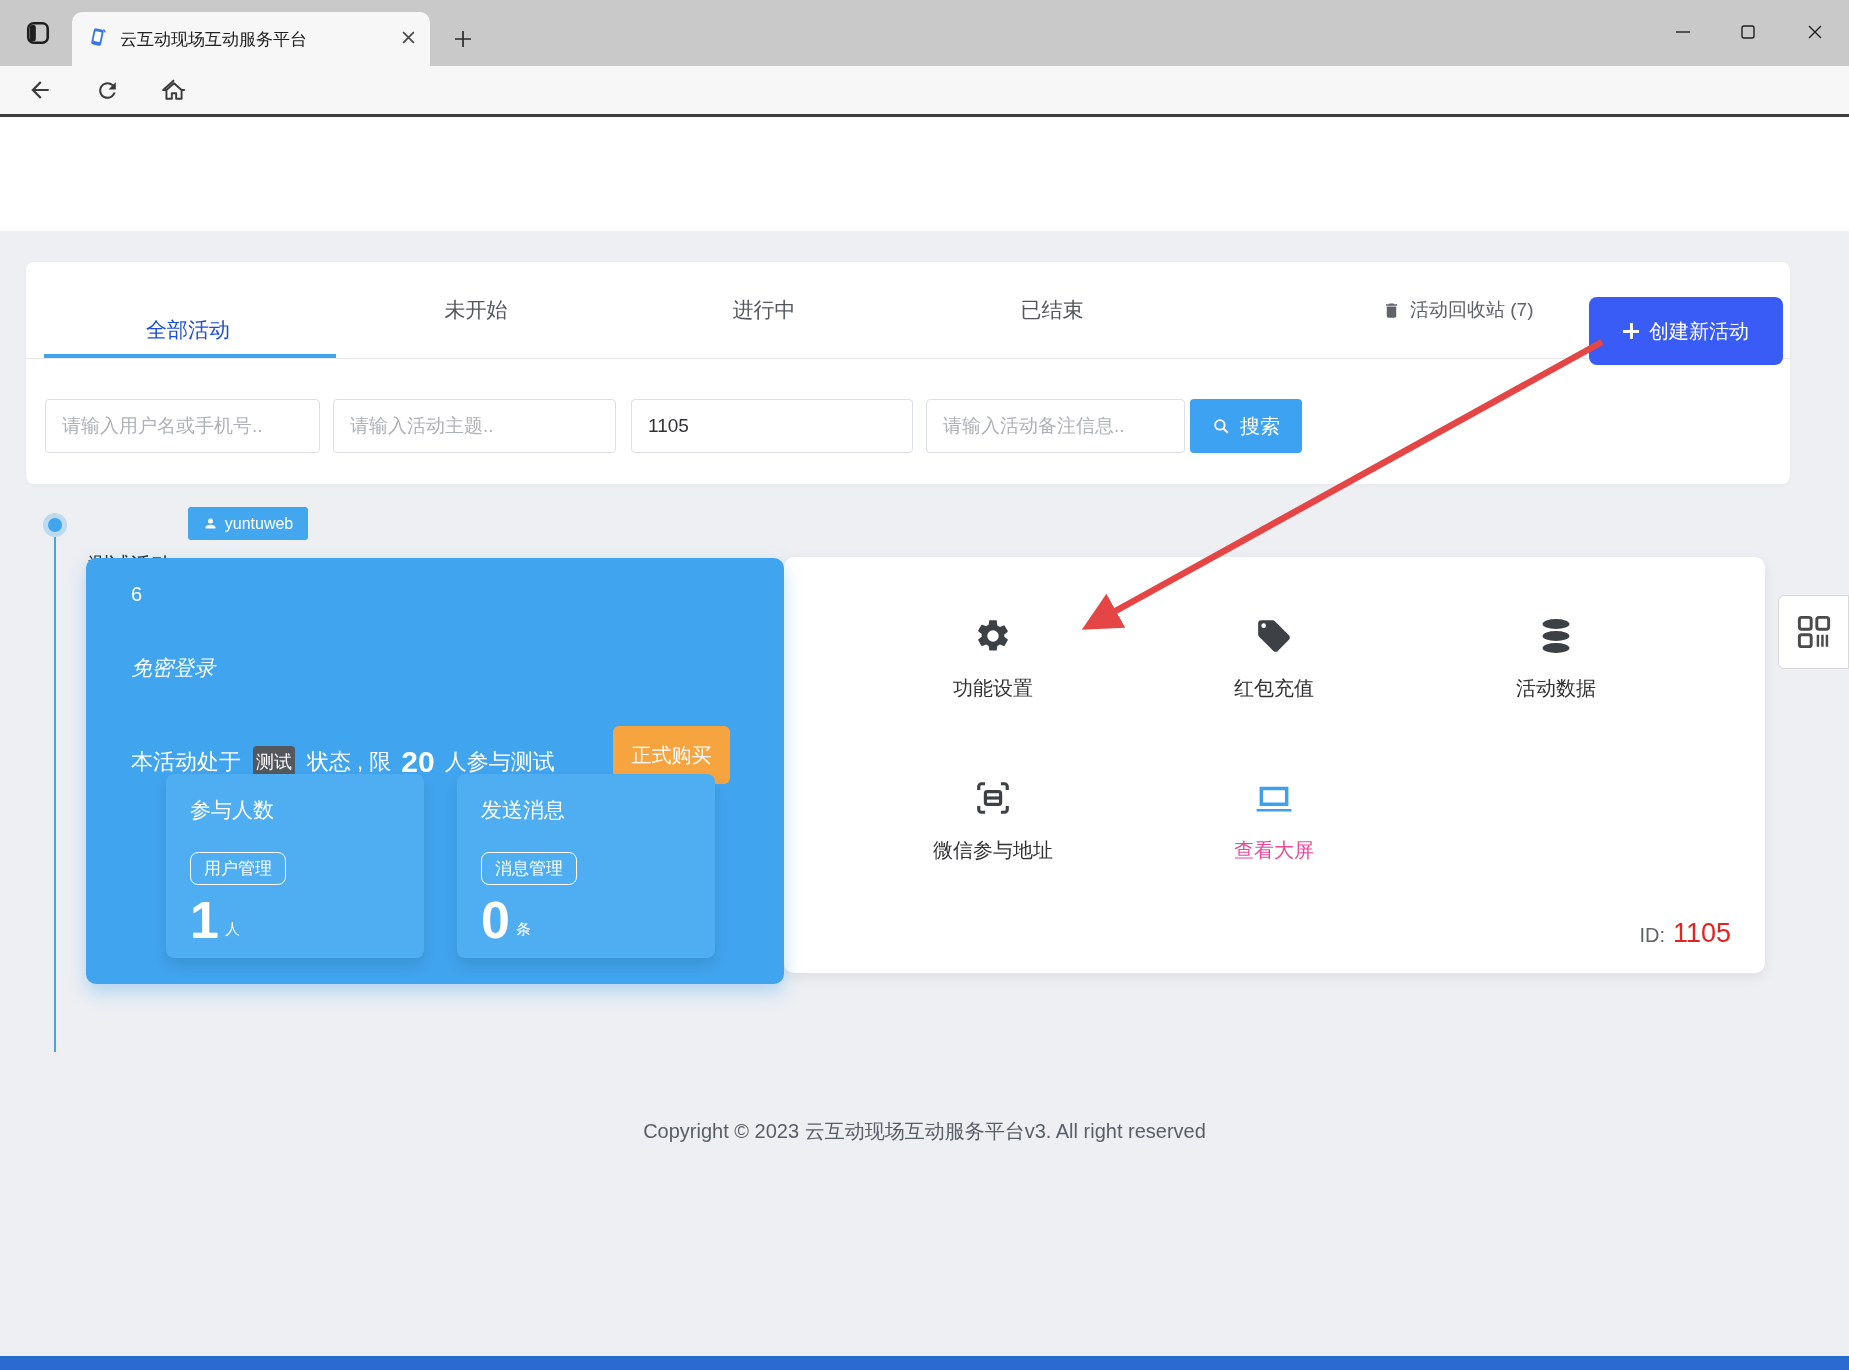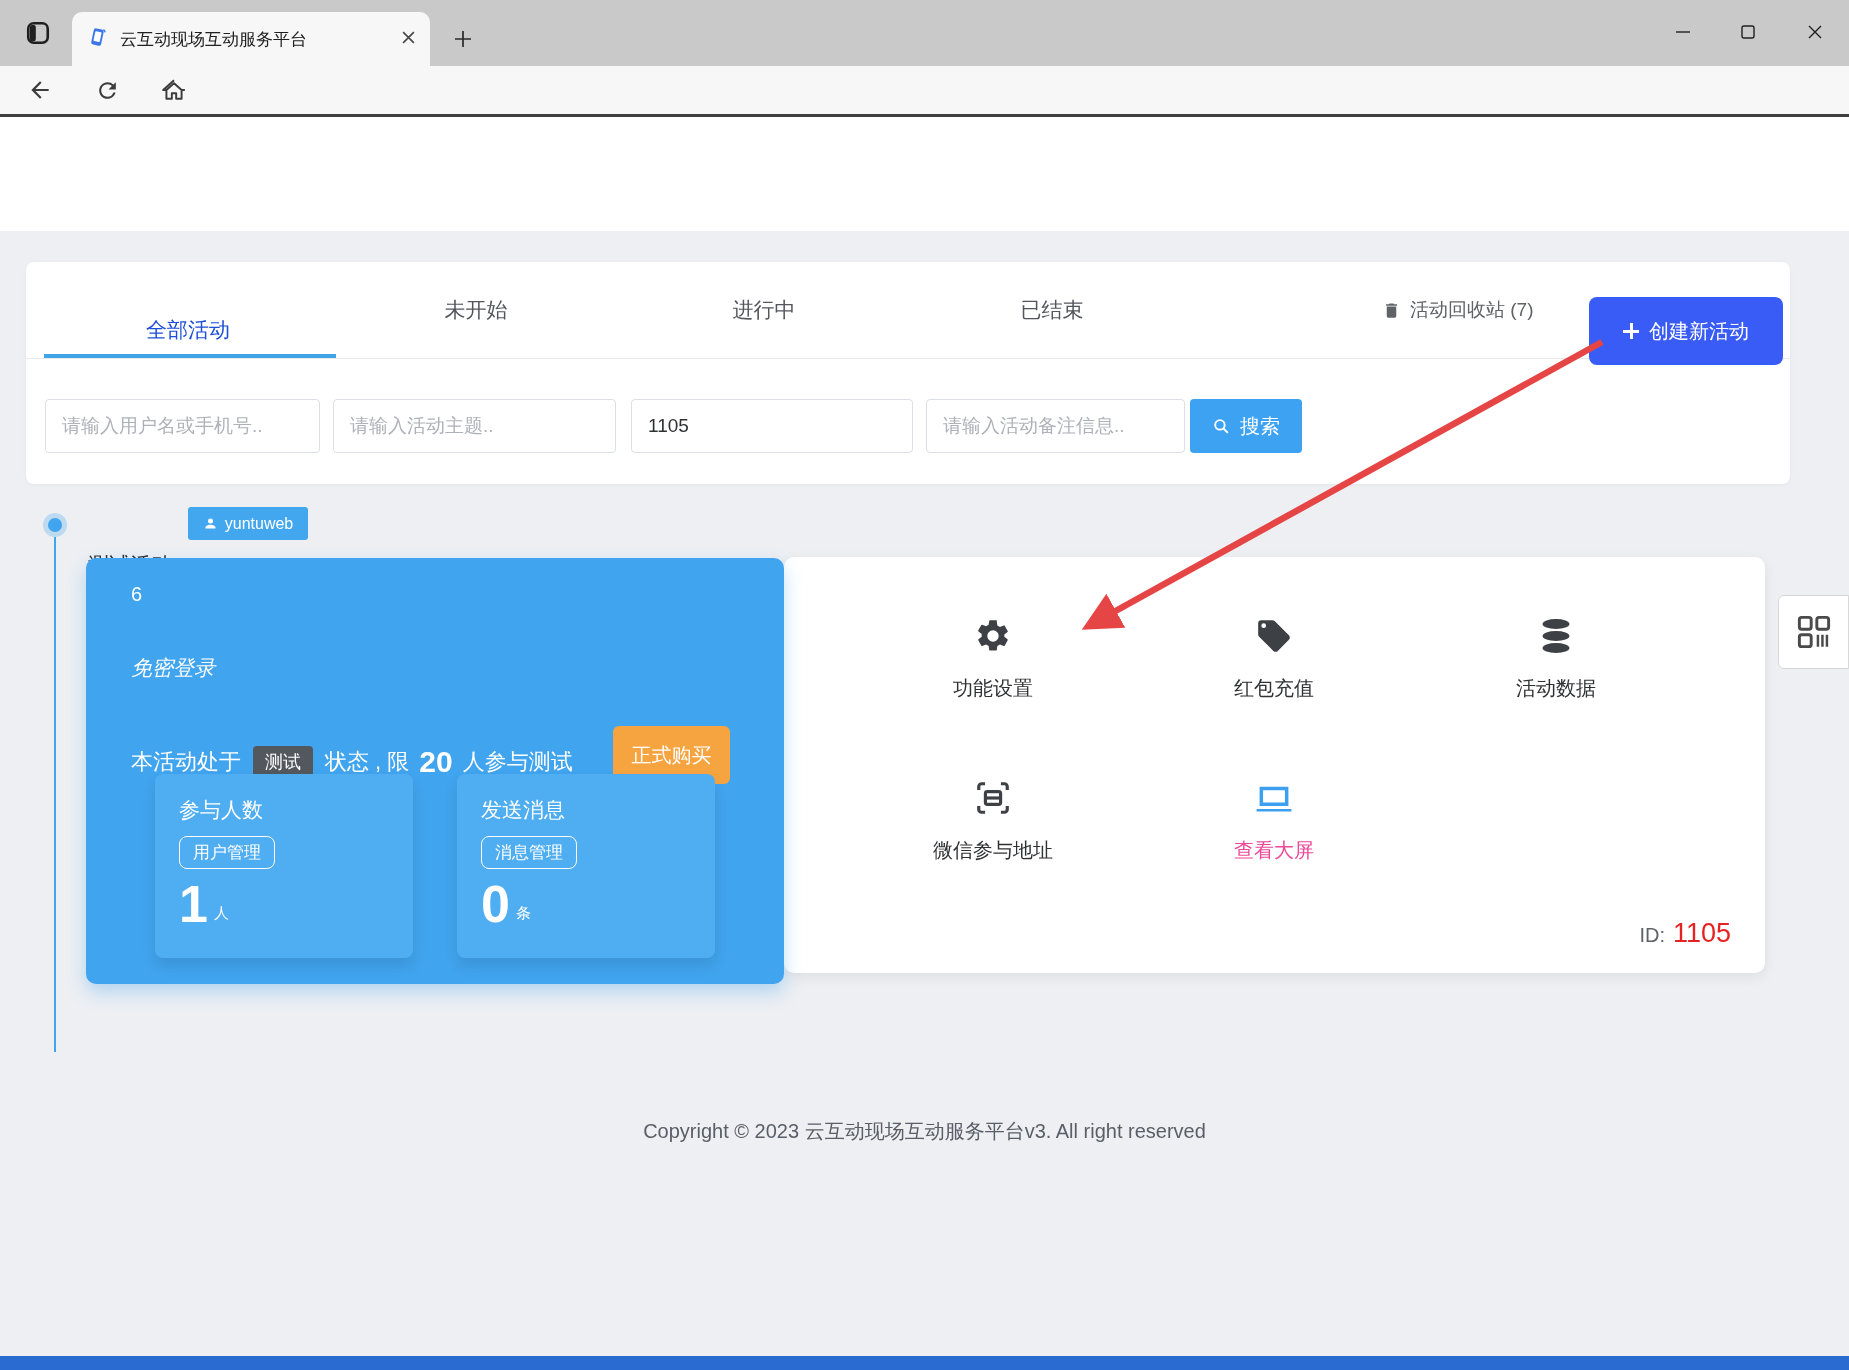--- a/index.html
+++ b/index.html
@@ -58,26 +58,26 @@
   .tl-ring { left:43px; top:513px; width:24px; height:24px; border-radius:50%; background:rgba(65,164,238,.28); }
   .tl-dot { left:48px; top:518px; width:14px; height:14px; border-radius:50%; background:#41a4ee; }
   .tl-line { left:54px; top:537px; width:2px; height:515px; background:#41a4ee; }
   .act-title { left:88px; top:511px; font-size:21px; color:#303133;margin-top:40px; }
   .owner-badge { left:188px; top:507px; width:120px; height:33px; background:#42a7ee; border-radius:3px; color:#fff; font-size:16px; display:flex; align-items:center; justify-content:center; gap:7px; cursor:pointer; }
 
   .blue-card { left:86px; top:558px; width:698px; height:426px; background:#41a4ee; border-radius:10px; box-shadow:0 8px 18px rgba(65,164,238,.35); z-index:5; color:#fff; }
   .bc-num { position:absolute; left:45px; top:25px; font-size:20px; }
   .bc-login { position:absolute; left:45px; top:96px; font-size:21px;font-style:italic; }
   .bc-status { position:absolute; left:45px; top:182px; height:44px; display:flex; align-items:center; font-size:22px; }
-  .test-badge { background:#53575e; border-radius:4px; padding:4px 12px; font-size:18px; margin:0 12px; }
+  .test-badge { background:#53575e; border-radius:4px; padding:4px 3px; font-size:18px; margin:0 12px; }
   .big20 { font-size:30px; font-weight:bold; margin:0 10px; }
   .buy-btn { position:absolute; left:527px; top:168px; width:117px; height:58px; background:#f6a440; border-radius:6px; font-size:20px; color:#fff; display:flex; align-items:center; justify-content:center; cursor:pointer; }
   .stat-card { position:absolute; top:216px; width:258px; height:184px; background:#4fadf1; border-radius:8px; box-shadow:0 8px 14px rgba(0,0,0,.10); padding:22px 24px; }
   .stat-title { font-size:21px; color:#fff; }
-  .stat-pill { display:inline-block; margin-top:12px; border:1.5px solid #fff; border-radius:8px; padding:4px 13px; font-size:17px; color:#fff; cursor:pointer; }
+  .stat-pill { display:inline-block; margin-top:28px; border:1.5px solid #fff; border-radius:8px; padding:4px 13px; font-size:17px; color:#fff; cursor:pointer; }
   .stat-val { display:flex; align-items:flex-end; margin-top:8px; }
   .stat-num { font-size:52px; font-weight:bold; line-height:1.05; }
   .stat-unit { font-size:15px; margin-left:6px; padding-bottom:9px; }
 
   .right-panel { left:784px; top:557px; width:981px; height:416px; background:#fff; border-radius:10px; box-shadow:0 4px 14px rgba(0,0,0,.07); z-index:4; }
   .feat { position:absolute; width:220px; text-align:center; cursor:pointer; }
   .feat-label { margin-top:16px; font-size:20px; color:#303133; }
   .feat.blue .feat-label { color:#ec4899; }
   .panel-id { position:absolute; right:34px; bottom:24px; display:flex; align-items:baseline; gap:8px; }
   .id-label { font-size:20px; color:#5f6368; }
@@ -344,21 +344,21 @@
   <div class="bc-login">免密登录</div>
   <div class="bc-status">
     <span>本活动处于</span>
     <span class="test-badge">测试</span>
     <span>状态 , 限</span>
     <span class="big20">20</span>
     <span>人参与测试</span>
   </div>
   <div class="buy-btn">正式购买</div>
 
-  <div class="stat-card" style="left:69px;">
+  <div class="stat-card" style="left:80px;">
     <div class="stat-title">参与人数</div>
     <div class="stat-pill">用户管理</div>
     <div class="stat-val">
       <span class="stat-num">1</span>
       <span class="stat-unit">人</span>
     </div>
   </div>
   <div class="stat-card" style="left:371px;">
     <div class="stat-title">发送消息</div>
     <div class="stat-pill">消息管理</div>

